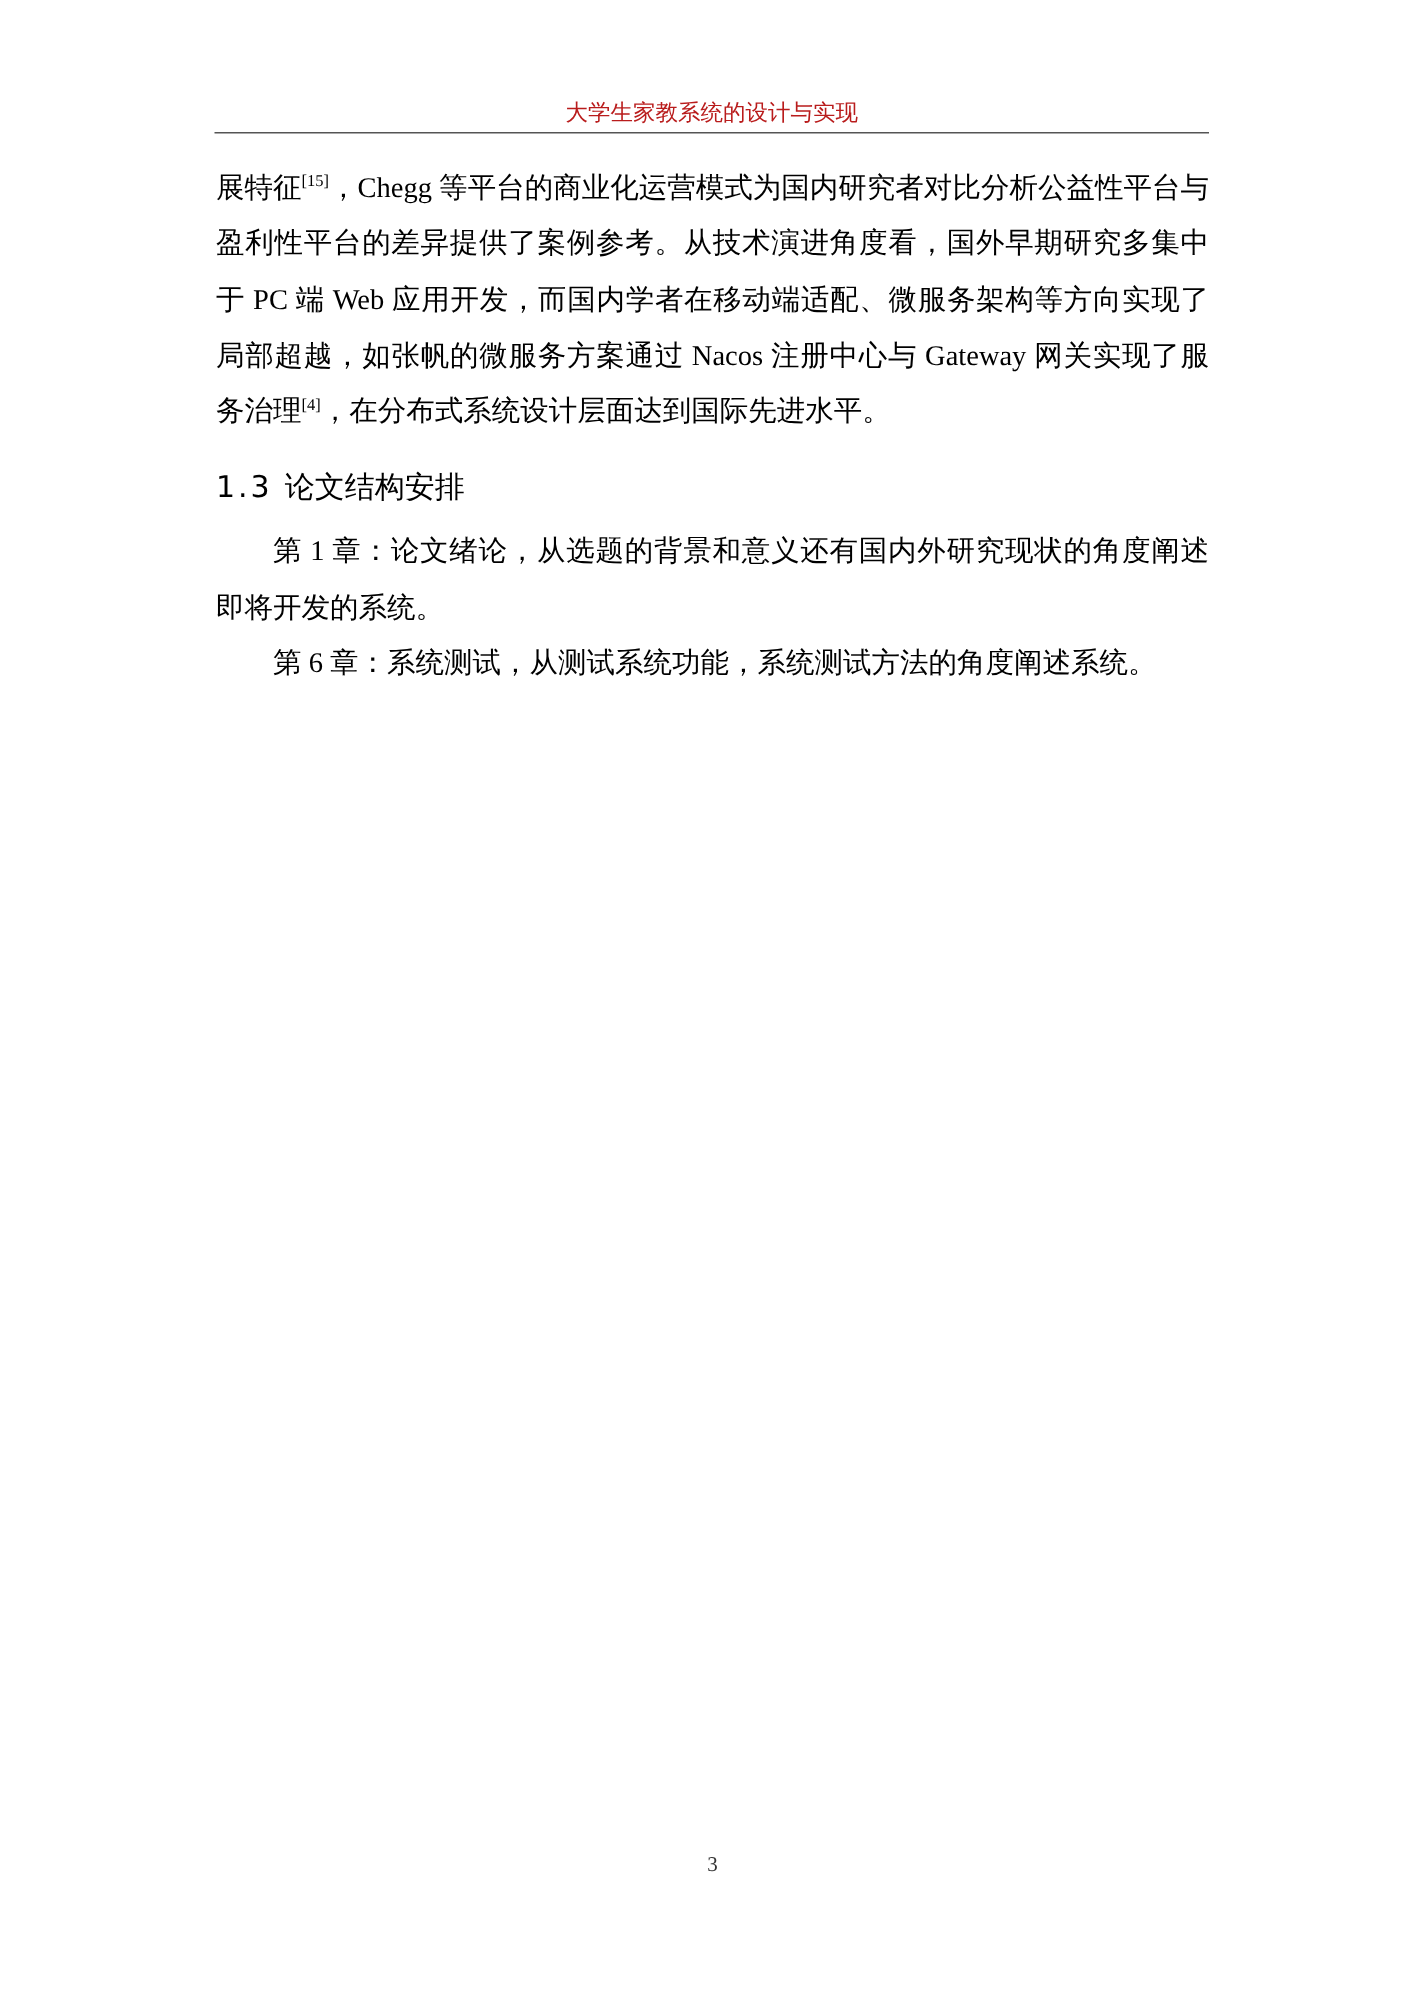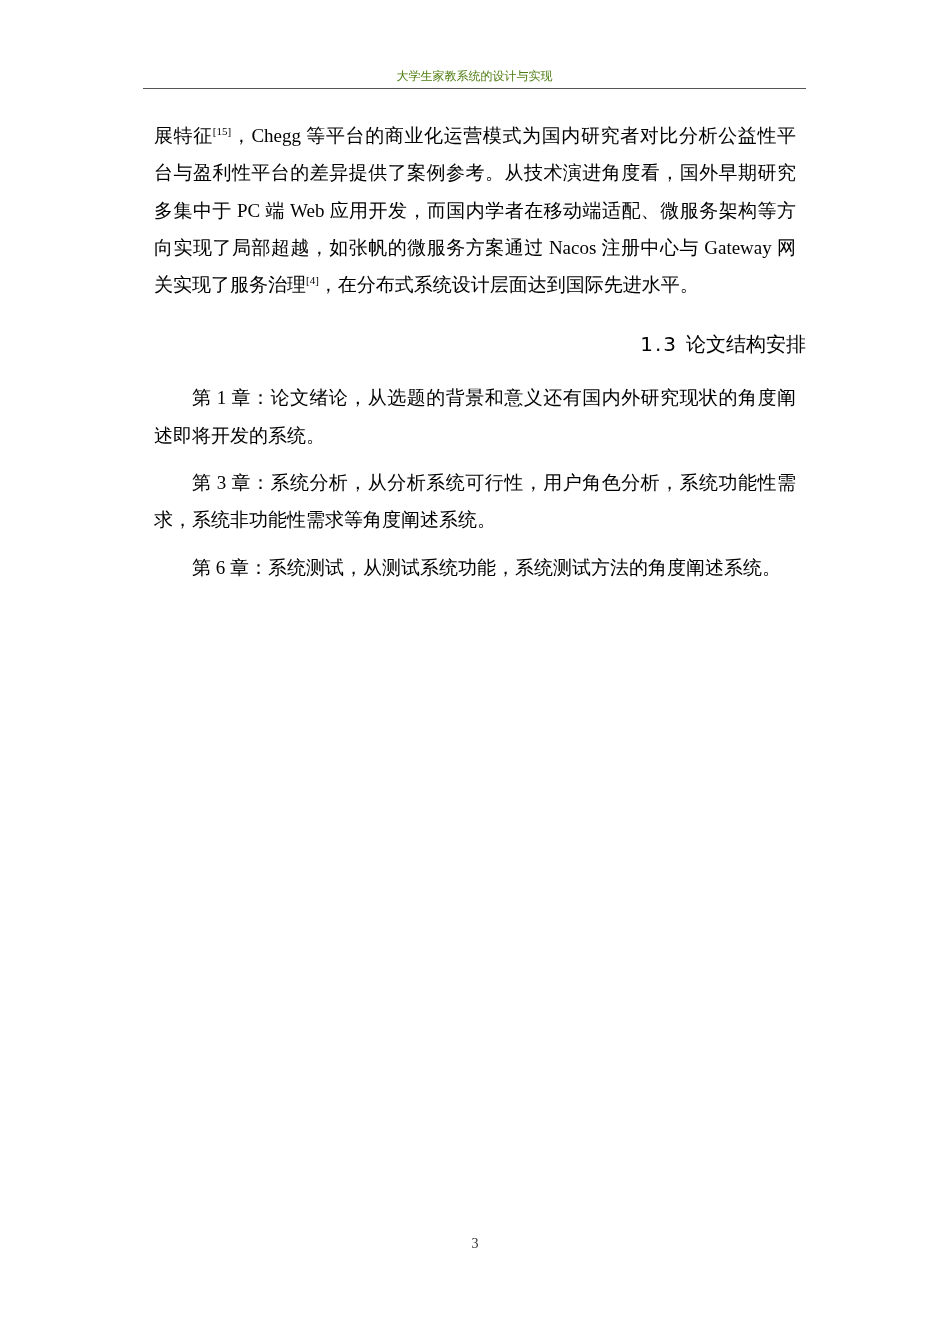--- a/index.html
+++ b/index.html
@@ -1,42 +1,41 @@
 <!DOCTYPE html>
 <html><head>
 <meta charset="utf-8">
 <style>
   html, body { margin: 0; padding: 0; background: #ffffff; }
   body { width: 950px; height: 1344px; position: relative; overflow: hidden;
          font-family: "Liberation Serif", "DejaVu Serif", serif; color: #000; }
   .page-header { position: absolute; left: 143px; top: 66px; width: 663px; height: 22px;
-                 text-align: center; font-size: 12px; line-height: 20px; color: #4d7c0f; }
+                 text-align: center; font-size: 15px; line-height: 20px; color: #b91c1c; }
   .header-rule { position: absolute; left: 143px; top: 88px; width: 663px; height: 0;
                  border-top: 1.5px solid #555; }
   .body { position: absolute; left: 144px; top: 107px; width: 662px; }
-  .p { font-size: 19px; line-height: 37.3px; margin: 10px; text-align: justify;
+  .p { font-size: 19px; line-height: 37.3px; margin: 0; text-align: justify;
        text-align-last: left; word-break: break-all; }
   .indent { text-indent: 38px; }
   sup { font-size: 11px; line-height: 0; vertical-align: 7px; }
   .h2 { font-family: "DejaVu Sans", "Liberation Sans", sans-serif; font-size: 20px;
-        font-weight: normal; margin: 0; line-height: 30px; padding-top: 16px; padding-bottom: 10px; letter-spacing: 0px; text-align: right; }
+        font-weight: normal; margin: 0; line-height: 30px; padding-top: 16px; padding-bottom: 10px; letter-spacing: 0px; }
   .h2 .num { letter-spacing: 2px; margin-right: 8px; }
   .page-number { position: absolute; left: 0; width: 950px; top: 1236px; text-align: center;
                  font-size: 14px; color: #333; }
 </style>
 </head>
 <body>
 
 <div class="page-header">大学生家教系统的设计与实现</div>
 <div class="header-rule"></div>
 
 <div class="body">
   <p class="p"><span>展特征</span><sup>[15]</sup><span>，Chegg 等平台的商业化运营模式为国内研究者对比分析公益性平台与盈利性平台的差异提供了案例参考。从技术演进角度看，国外早期研究多集中于 PC 端 Web 应用开发，而国内学者在移动端适配、微服务架构等方向实现了局部超越，如张帆的微服务方案通过 Nacos 注册中心与 Gateway 网关实现了服务治理</span><sup>[4]</sup><span>，在分布式系统设计层面达到国际先进水平。</span></p>
 
 
   <h2 class="h2"><span class="num">1.3</span><span>论文结构安排</span></h2>
 
   <p class="p indent">第 1 章：论文绪论，从选题的背景和意义还有国内外研究现状的角度阐述即将开发的系统。</p>
-  <p class="p indent">第 3 章：系统分析，从分析系统可行性，用户角色分析，系统功能性需求，系统非功能性需求等角度阐述系统。</p>
   <p class="p indent">第 6 章：系统测试，从测试系统功能，系统测试方法的角度阐述系统。</p>
 </div>
 
 <div class="page-number">3</div>
 
 </body></html>

